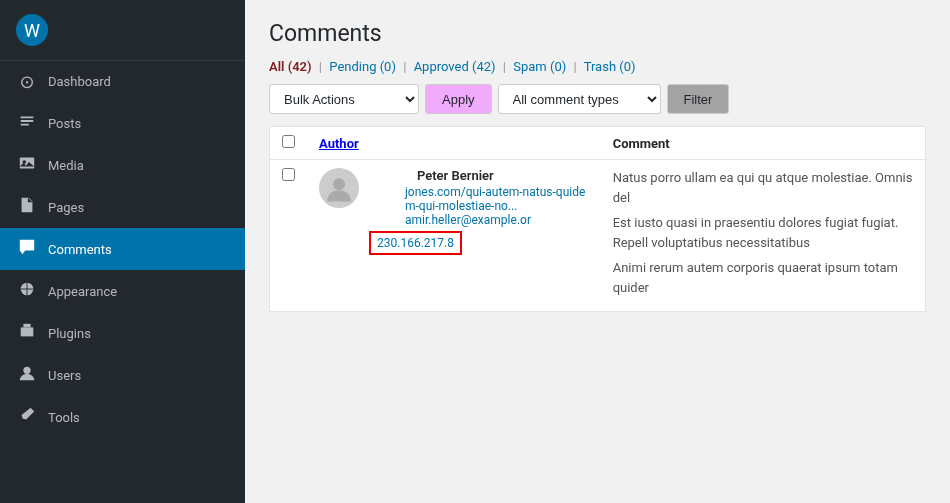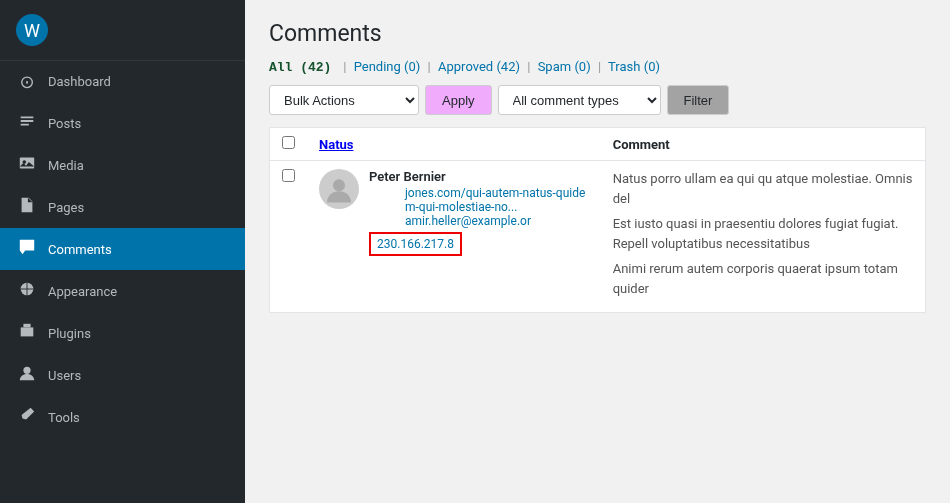--- a/index.html
+++ b/index.html
@@ -93,23 +93,22 @@
       color: #0073aa;
       text-decoration: none;
     }
 
     .filter-links .separator {
       margin: 0 4px;
       color: #999;
     }
 
     .filter-links .current {
-      color: #14532d;
+      color: #7f1d1d;
       font-weight: 600;
-      font-family: Liberation Mono, monospace;
     }
 
     
     .toolbar {
       display: flex;
       align-items: center;
       gap: 6px;
       margin-bottom: 12px;
     }
 
@@ -202,20 +201,21 @@
 
     .author-info {
       flex: 1;
       font-size: 13px;
     }
 
     .author-name {
       font-weight: 600;
       color: #23282d;
       margin-bottom: 2px;
+      margin-left: 48px;
     }
 
     .author-url, .author-email {
       color: #0073aa;
       text-decoration: none;
       font-size: 12px;
       display: block;
       word-break: break-all;
       margin-left: 36px;
     }
@@ -384,21 +384,21 @@
     <button class="filter-btn">Filter</button>
   </div>
 
   <table class="comments-table">
     <thead>
       <tr>
         <th class="th-check">
           <input type="checkbox" style="">
         </th>
         <th>
-          <a href="#">Natus</a>
+          <a href="#">Author</a>
         </th>
         <th>Comment</th>
       </tr>
     </thead>
     <tbody>
       <tr class="table-row">
         <td>
           <input type="checkbox" style="">
         </td>
         <td>

